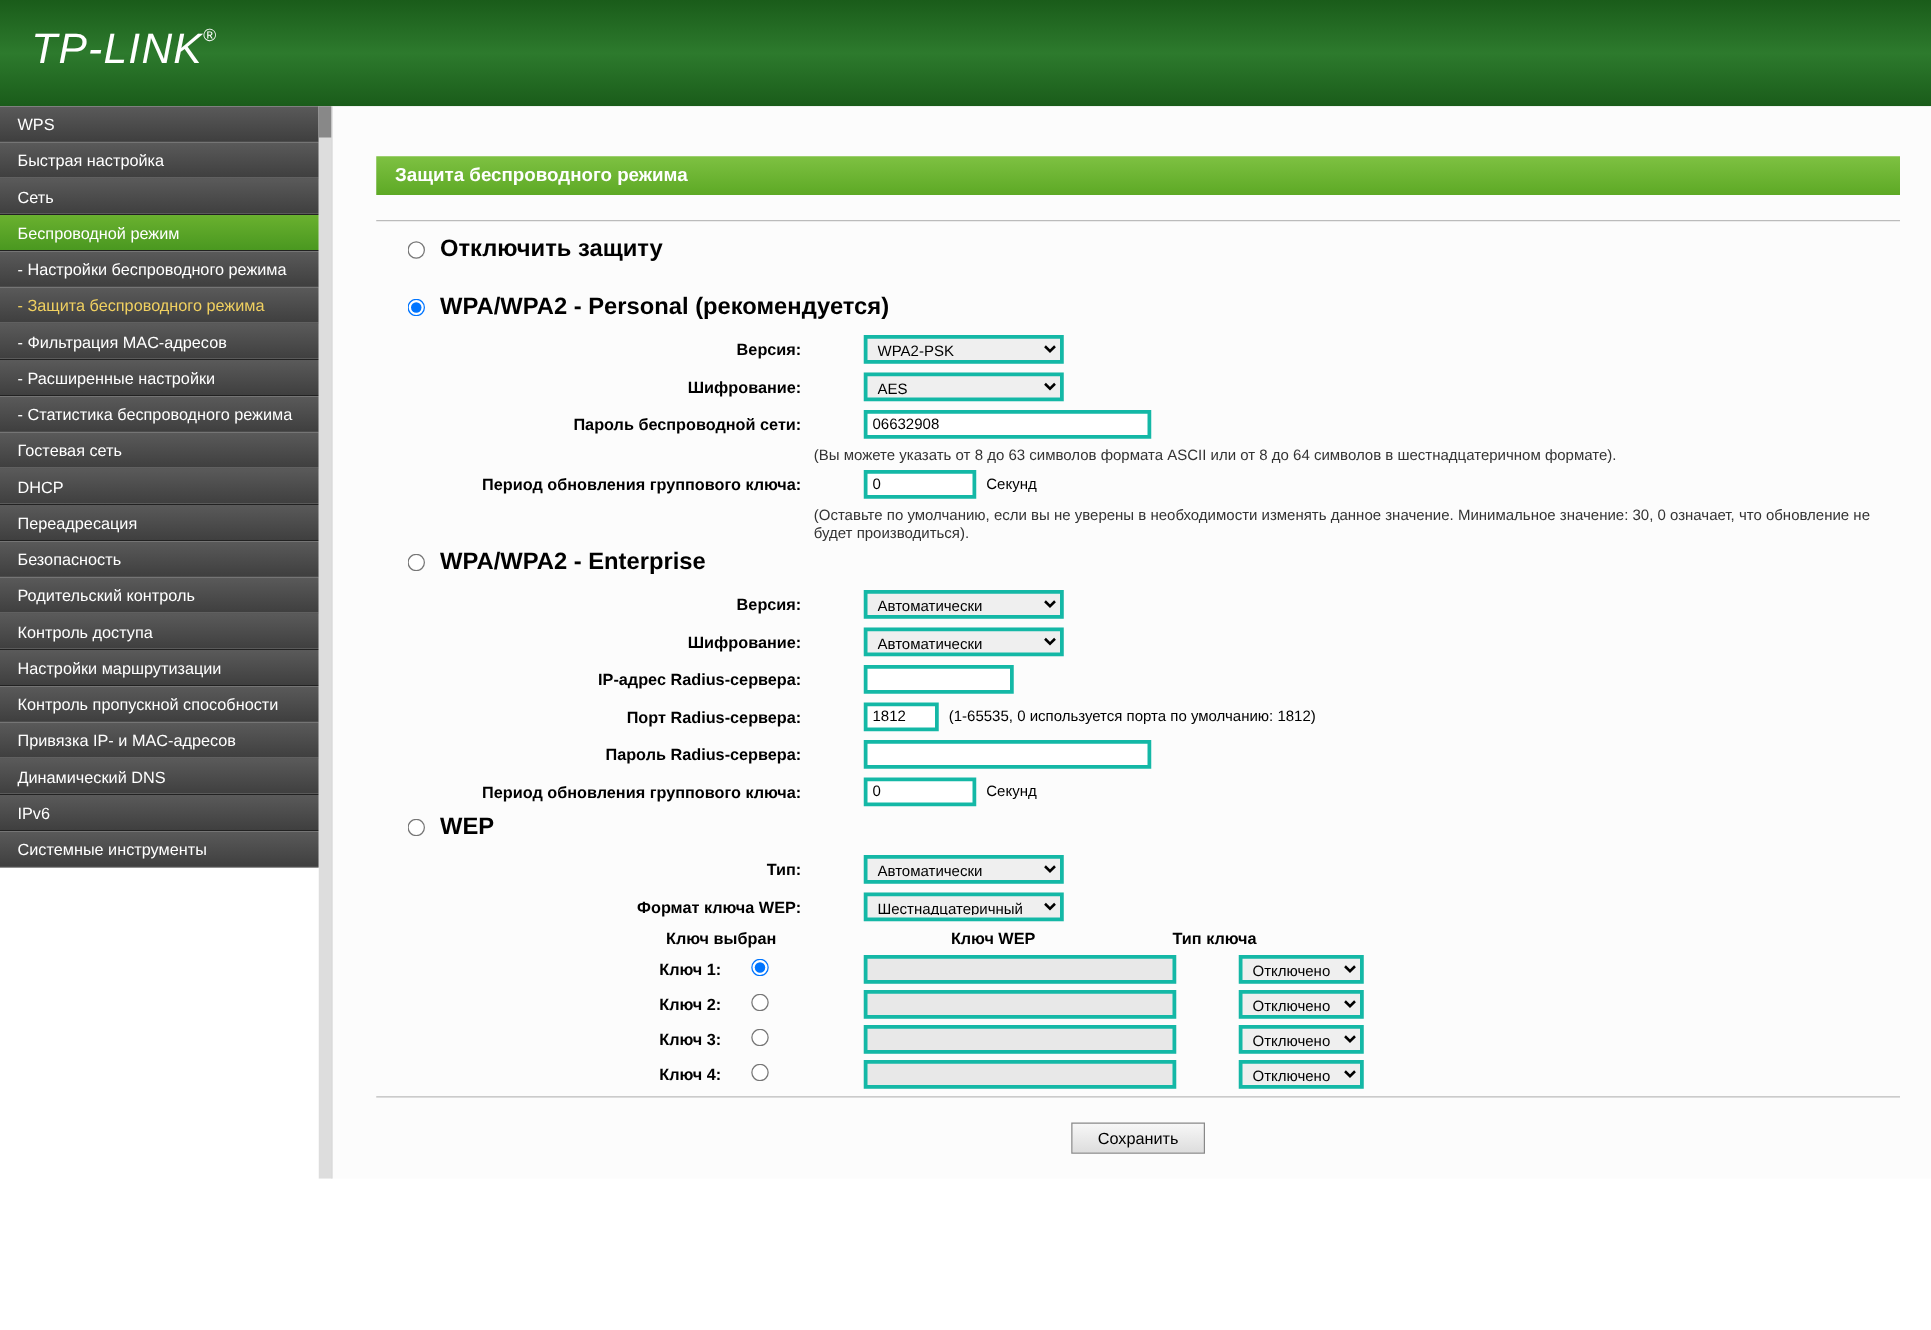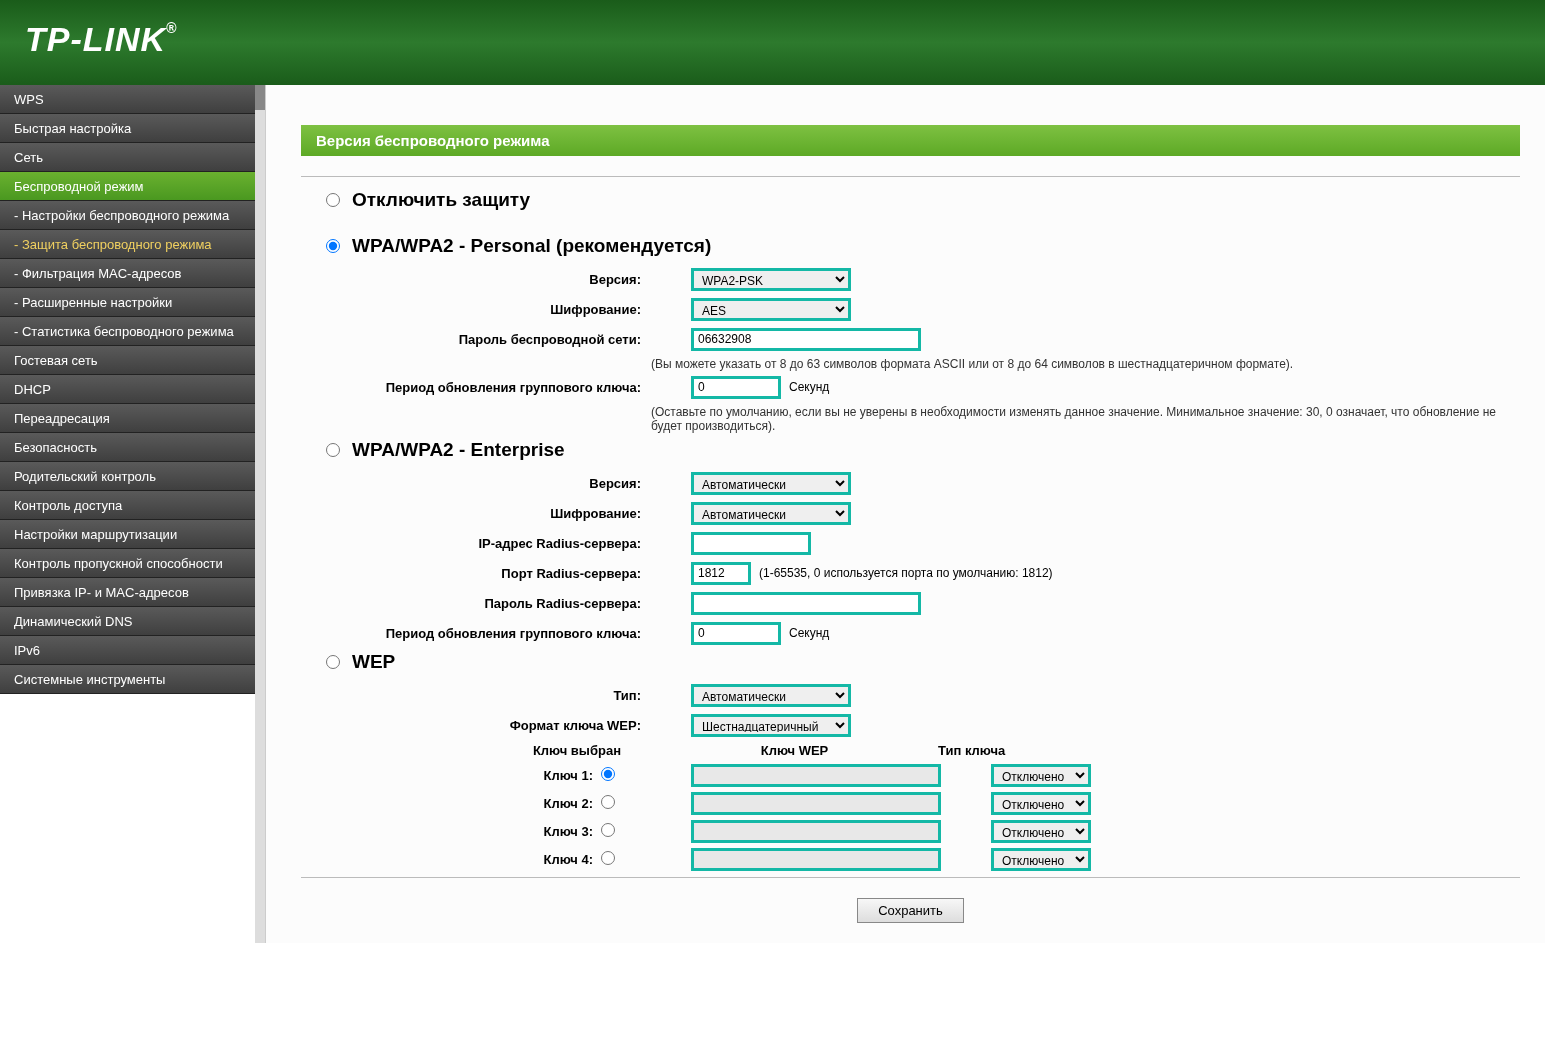--- a/index.html
+++ b/index.html
@@ -1,18 +1,18 @@
 <!DOCTYPE html>
 <html><head>
 <meta charset="utf-8">
 <style>
 * { margin: 0; padding: 0; box-sizing: border-box; }
 body { font-family: Arial, sans-serif; font-size: 12px; background: #fff; }
 .header { background: linear-gradient(to bottom, #1a5c1a 0%, #2d7a2d 50%, #1a5c1a 100%); height: 85px; padding: 20px 25px; }
-.logo { color: #fff; font-size: 34px; font-weight: bold; letter-spacing: 1px; font-style: italic; }
+.logo { color: #fff; font-size: 34px; font-weight: normal; letter-spacing: 1px; font-style: italic; }
 .logo sup { font-size: 14px; vertical-align: top; }
 .layout { display: flex; }
 .sidebar { width: 255px; background: #fff; flex-shrink: 0; }
 .side-scroll { width: 10px; background: #ddd; flex-shrink: 0; position: relative; }
 .side-scroll::before { content: ''; display: block; position: absolute; top: 0; left: 0; width: 100%; height: 25px; background: #888; }
 .nav-item { display: block; background: linear-gradient(to bottom, #5a5a5a 0%, #3f3f3f 100%); color: #fff; padding: 6.5px 14px; border-bottom: 1px solid #222; font-size: 13px; cursor: pointer; text-decoration: none; }
 .nav-item.active { background: linear-gradient(to bottom, #6ab12f 0%, #4a9820 100%); color: #fff; }
 .nav-sub { padding-left: 14px; }
 .nav-sub.highlight { color: #f0d060; }
 .content { flex: 1; padding: 40px 25px 20px 35px; background: #fcfcfc; border-left: 1px solid #ccc; }
@@ -31,21 +31,21 @@
 select { background: #efefef; }
 input[type="text"].disabled { background: #e8e8e8; }
 .w-sel { width: 160px; }
 .w-input { width: 230px; }
 .w-short { width: 90px; }
 .wep-header { display: flex; margin-bottom: 6px; gap: 16px; }
 .wep-header .col1 { width: 350px; text-align: right; padding-right: 30px; font-weight: bold; font-size: 13px; }
 .wep-header .col2 { width: 255px; text-align: center; font-weight: bold; font-size: 13px; }
 .wep-header .col3 { width: 100px; text-align: left; font-weight: bold; font-size: 13px; }
 .wep-row { display: flex; align-items: center; margin-bottom: 5px;}
-.wep-row .k-lbl { width: 300px; text-align: right; padding-right: 8px; font-weight: bold; font-size: 13px;}
+.wep-row .k-lbl { width: 300px; text-align: right; padding-right: 24px; font-weight: bold; font-size: 13px;}
 .wep-row .k-radio { width: 50px; text-align: left;}
 .wep-row .k-input input { width: 250px; background: #e8e8e8; }
 .wep-row .k-sel { margin-left: 10px;}
 .wep-row .k-sel select { width: 100px; }
 .btn-row { text-align: center; margin-top: 20px; }
 button.save { background: linear-gradient(to bottom, #f7f7f7, #ddd); border: 1px solid #888; padding: 4px 20px; font-size: 13px; cursor: pointer; }
 input[type="radio"] { width: 14px; height: 14px; }
 </style>
 </head>
 <body>
@@ -74,21 +74,21 @@
       <a class="nav-item">Настройки маршрутизации</a>
       <a class="nav-item">Контроль пропускной способности</a>
       <a class="nav-item">Привязка IP- и MAC-адресов</a>
       <a class="nav-item">Динамический DNS</a>
       <a class="nav-item">IPv6</a>
       <a class="nav-item">Системные инструменты</a>
     </div>
   <div class="side-scroll"></div>
 
   <div class="content">
-    <div class="page-title">Версия беспроводного режима</div>
+    <div class="page-title">Защита беспроводного режима</div>
     <hr class="hr">
 
     
     <div class="section">
       <div class="section-head">
         <input type="radio" name="sec" style="">
         <label>Отключить защиту</label>
       </div>
     </div>
     <br>

